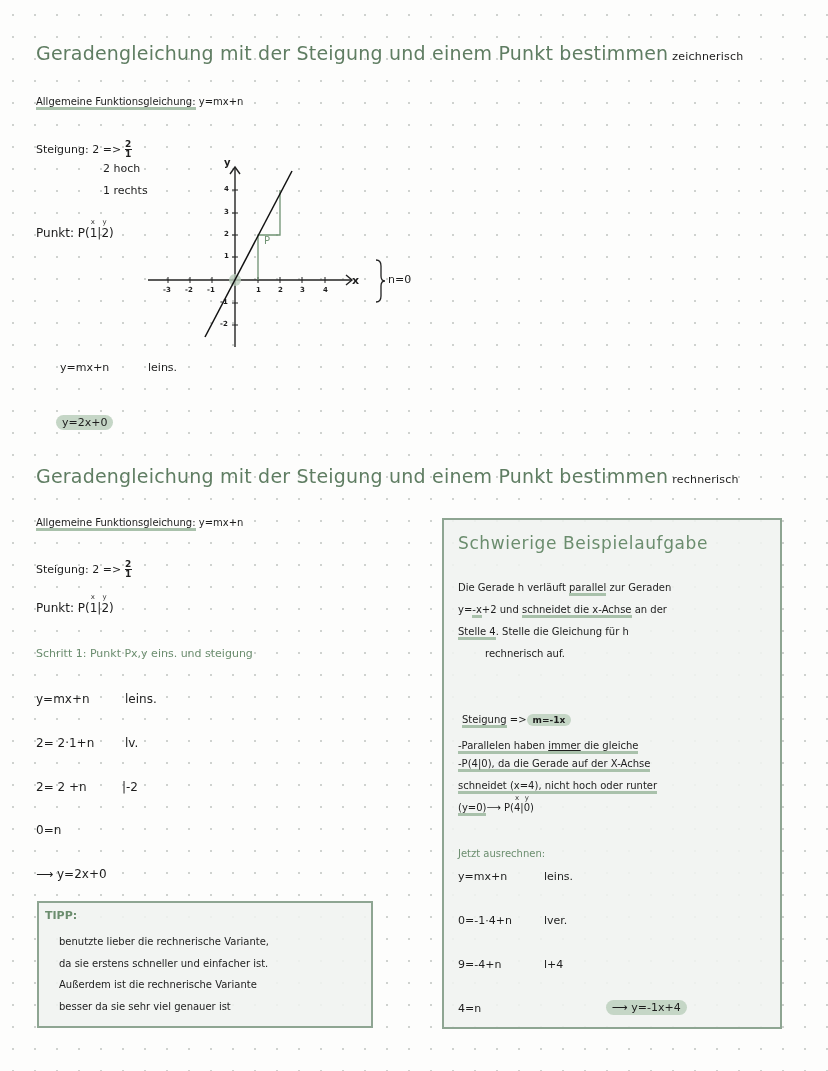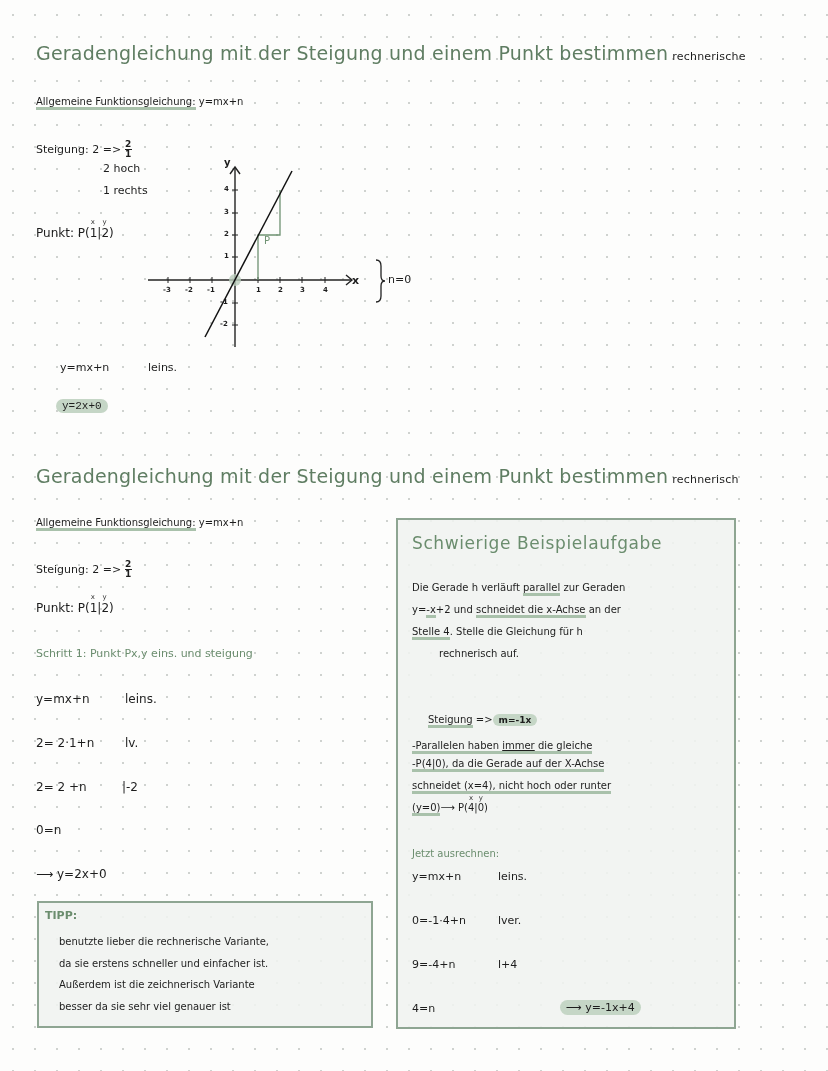--- a/index.html
+++ b/index.html
@@ -26,21 +26,21 @@
   }
   .sup { position:relative; display:inline-block; }
   .sup .mk { position:absolute; top:-8px; left:1px; font-size:7px; color:#333; }
   .frac { display:inline-flex; flex-direction:column; align-items:center; vertical-align:middle; font-size:9px; line-height:9px; font-weight:bold; }
   .frac .bar { border-top:1px solid #222; width:7px; }
 </style>
 </head>
 <body>
 
 <div class="abs title" style="left:36px;top:42px;">
-  <span>Geradengleichung mit der Steigung und einem Punkt bestimmen</span><span class="sub">rechnerische</span>
+  <span>Geradengleichung mit der Steigung und einem Punkt bestimmen</span><span class="sub">zeichnerisch</span>
 </div>
 
 <div class="abs t10" style="left:36px;top:96px;">
   <span class="ul">Allgemeine Funktionsgleichung:</span>
   <span>y=mx+n</span>
 </div>
 
 <div class="abs t11" style="left:36px;top:140px;">
   <span>Steigung:</span>
   <span>2 =&gt;</span>
@@ -110,21 +110,21 @@
 <div class="abs" style="left:374px;top:258px;">
   <svg width="12" height="46" viewBox="0 0 12 46">
     <path d="M2 2 Q7 2 7 8 L7 18 Q7 23 11 23 Q7 23 7 28 L7 38 Q7 44 2 44" fill="none" stroke="#222" stroke-width="1.3"></path>
   </svg>
 </div>
 <div class="abs t11" style="left:388px;top:273px;">n=0</div>
 
 <div class="abs t11" style="left:60px;top:361px;">y=mx+n</div>
 <div class="abs t11" style="left:148px;top:361px;">leins.</div>
 
-<div class="abs t11" style="left:56px;top:400px;font-family:Liberation Mono, monospace;">
+<div class="abs t11" style="left:56px;top:416px;">
   <span class="hl">y=2x+0</span>
 </div>
 
 <div class="abs title" style="left:36px;top:465px;">
   <span>Geradengleichung mit der Steigung und einem Punkt bestimmen</span><span class="sub">rechnerisch</span>
 </div>
 
 <div class="abs t10" style="left:36px;top:517px;">
   <span class="ul">Allgemeine Funktionsgleichung:</span>
   <span>y=mx+n</span>
@@ -153,42 +153,42 @@
 <div class="abs t12" style="left:125px;top:736px;">lv.</div>
 <div class="abs t12" style="left:36px;top:780px;">2= 2 +n</div>
 <div class="abs t12" style="left:122px;top:780px;">|-2</div>
 <div class="abs t12" style="left:36px;top:823px;">0=n</div>
 <div class="abs t12" style="left:36px;top:867px;">⟶ y=2x+0</div>
 
 <div class="box" style="left:37px;top:901px;width:332px;height:123px;text-align:center;">
   <div class="abs" style="left:6px;top:6px;font-size:11px;font-weight:bold;color:#6b8d6e;">TIPP:</div>
   <div class="abs t10" style="left:20px;top:33px;">benutzte lieber die rechnerische Variante,</div>
   <div class="abs t10" style="left:20px;top:55px;">da sie erstens  schneller und einfacher ist.</div>
-  <div class="abs t10" style="left:20px;top:76px;">Außerdem ist die zeichnerisch Variante</div>
+  <div class="abs t10" style="left:20px;top:76px;">Außerdem ist die rechnerische Variante</div>
   <div class="abs t10" style="left:20px;top:98px;">besser da sie sehr viel genauer ist</div>
 </div>
 
-<div class="box" style="left:396px;top:518px;width:336px;height:507px;">
+<div class="box" style="left:442px;top:518px;width:336px;height:507px;">
   <div class="abs" style="left:14px;top:13px;font-size:17px;color:#6b8d6e;letter-spacing:0.6px;">Schwierige Beispielaufgabe</div>
 
   <div class="abs t10" style="left:14px;top:62px;">
     <span>Die Gerade h verläuft </span><span class="ul">parallel</span><span> zur Geraden</span>
   </div>
   <div class="abs t10" style="left:14px;top:84px;text-align:center;">
     <span>y=</span><span class="ul">-x</span><span>+2 und </span><span class="ul">schneidet die x-Achse</span><span> an der</span>
   </div>
   <div class="abs t10" style="left:14px;top:106px;">
     <span class="ul">Stelle 4</span><span>. Stelle die Gleichung für h</span>
   </div>
   <div class="abs t10" style="left:14px;top:128px;padding-left:27px;">rechnerisch auf.</div>
 
   <div class="abs t10" style="left:14px;top:172px;margin-top:48px;">
     <span class="ul">-Parallelen haben </span><span class="ul" style="text-decoration:underline;">immer</span><span class="ul"> die gleiche</span>
   </div>
-  <div class="abs t10" style="left:18px;top:194px;margin-left:12px;">
+  <div class="abs t10" style="left:18px;top:194px;">
     <span class="ul">Steigung</span><span> =&gt;</span><span class="hl" style="font-weight:bold;font-size:9px;">m=-1x</span>
   </div>
 
   <div class="abs t10" style="left:14px;top:238px;"><span class="ul">-P(4|0), da die Gerade auf der X-Achse</span></div>
   <div class="abs t10" style="left:14px;top:260px;"><span class="ul">schneidet (x=4), nicht hoch oder runter</span></div>
   <div class="abs t10" style="left:14px;top:282px;">
     <span class="ul">(y=0)</span><span>⟶ P(</span><span class="sup"><span class="mk">x</span><span>4</span></span><span>|</span><span class="sup"><span class="mk">y</span><span>0</span></span><span>)</span>
   </div>
 
   <div class="abs t10 green" style="left:14px;top:328px;">Jetzt ausrechnen:</div>

